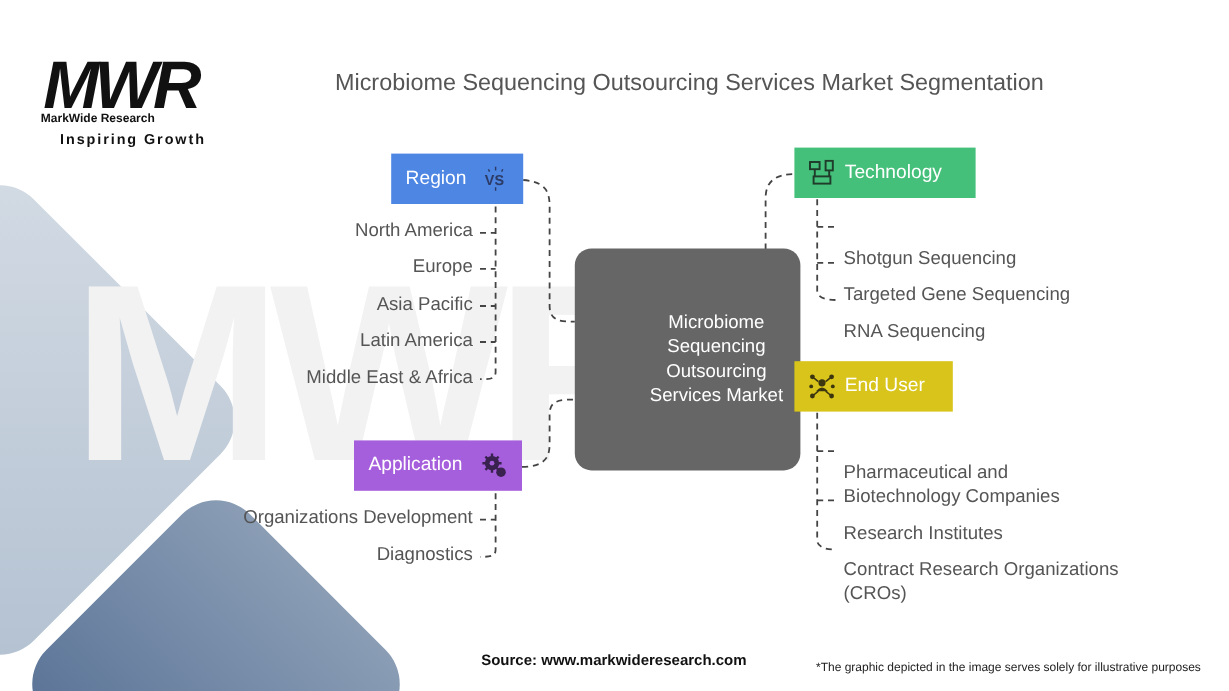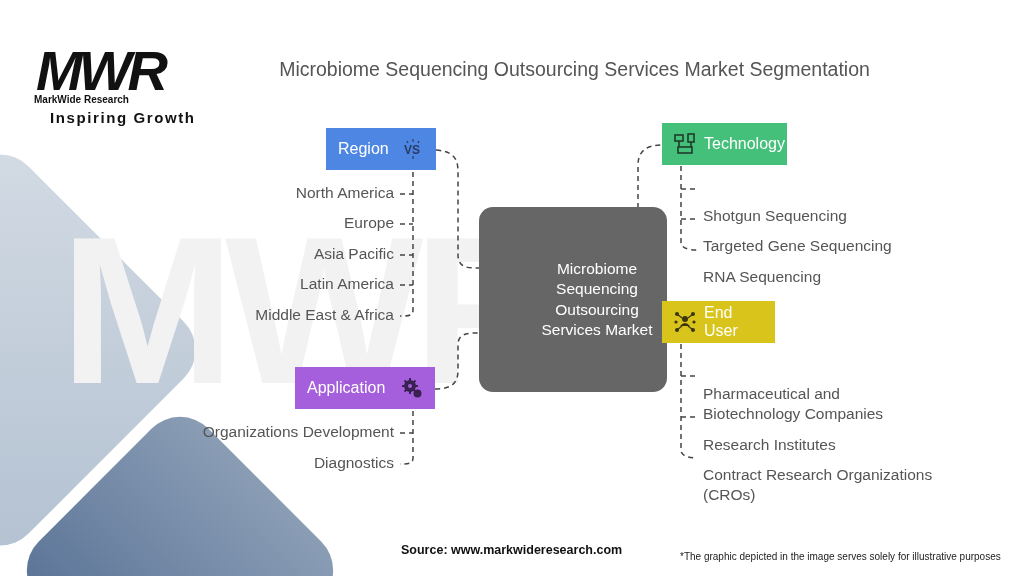--- a/index.html
+++ b/index.html
@@ -8,29 +8,29 @@
   .abs { position:absolute; }
   
   .bg-shape-light { left:-150px; top:200px; width:300px; height:300px; transform:rotate(45deg);
     border-radius:40px; background:linear-gradient(135deg,#d3dbe4,#b3c1d1); }
   .bg-shape-dark { left:60px; top:450px; width:240px; height:240px; transform:rotate(45deg);
     border-radius:40px; background:linear-gradient(180deg,#8a9db5,#5b7497); }
   .watermark { left:60px; top:190px; font-size:210px; font-weight:bold; color:#f2f2f2; letter-spacing:-10px; z-index:0; }
   
   .logo-mark { left:36px; top:38px; font-size:56px; font-weight:900; color:#111; letter-spacing:-4px; font-style:italic; }
   .logo-name { left:34px; top:94px; font-size:10px; font-weight:bold; color:#111; }
-  .logo-tag { left:50px; top:109px; font-size:15px; font-weight:bold; color:#111; letter-spacing:1.6px; }
+  .logo-tag { left:50px; top:109px; font-size:12px; font-weight:bold; color:#111; letter-spacing:1.6px; }
   .title { left:0; width:1024px; top:58px; text-align:center; font-size:19.5px; color:#555; padding-left:125px; box-sizing:border-box; }
   
   .pill { display:flex; align-items:center; gap:8px; border-radius:0; color:#fff; font-size:16px; padding:0 12px; height:42px; box-sizing:border-box; z-index:2; }
   .pill .ico { width:22px; height:22px; display:flex; align-items:center; justify-content:center; }
   .region { left:326px; top:128px; width:110px; background:#4e86e4; justify-content:space-between; }
   .application { left:295px; top:367px; width:140px; background:#a65fdc; justify-content:space-between;text-align:right; }
-  .technology { left:662px; top:123px; width:125px; background:#45c07a; }
-  .enduser { left:662px; top:301px; width:113px; background:#d8c41a; }
+  .technology { left:662px; top:123px; width:151px; background:#45c07a; }
+  .enduser { left:662px; top:301px; width:132px; background:#d8c41a; }
   .center { left:479px; top:207px; width:140px; height:185px; background:#666666; border-radius:14px; color:#fff;
             display:flex; align-items:center; justify-content:center; text-align:center; font-size:15.5px; line-height:20.5px; z-index:2;padding-left:48px; }
   .item { font-size:15.5px; color:#555; white-space:nowrap; z-index:2; }
   .left-item { text-align:right; right:630px; }
   .right-item { left:703px;margin-top:28px; }
   .footer-source { left:401px; top:543px; font-size:12.5px; font-weight:bold; color:#111; }
   .footer-note { left:680px; top:551px; font-size:10px; color:#222; }
   svg.connectors { position:absolute; left:0; top:0; z-index:1; }
 </style>
 </head>

